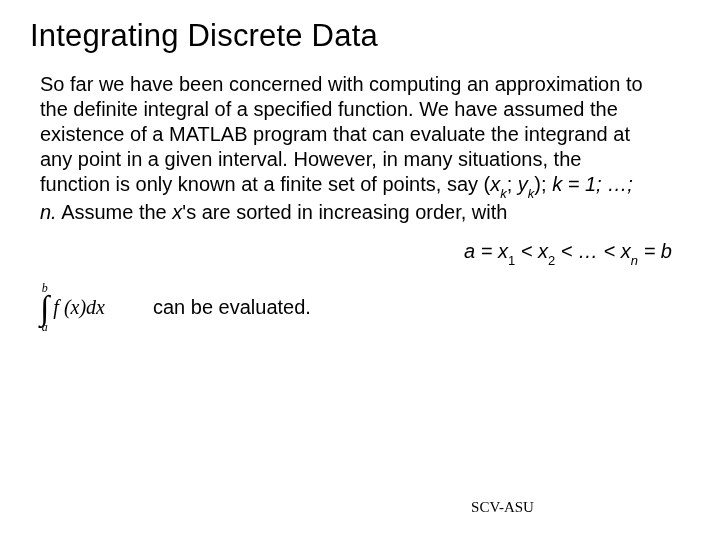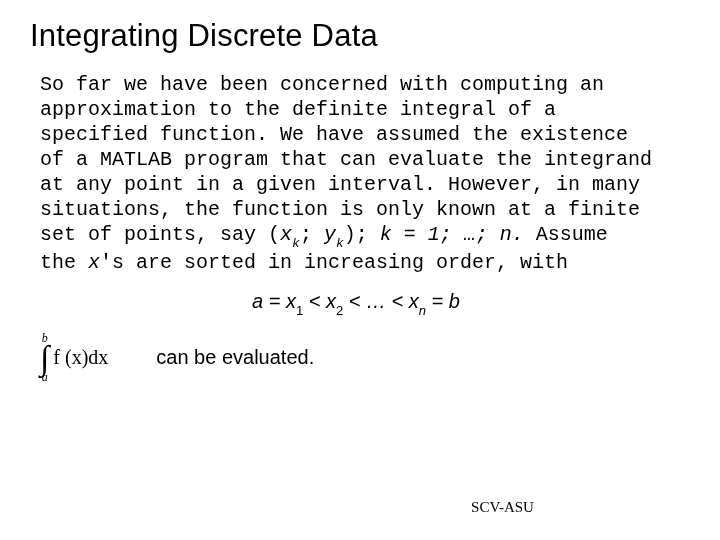--- a/index.html
+++ b/index.html
@@ -25,24 +25,23 @@
     margin: 0 0 18px 0;
     letter-spacing: 0.2px;
   }
   .body {
     font-size: 20px;
     line-height: 1.25;
     padding: 0 10px 0 10px;
   }
   .para {
     margin: 0 18px 14px 0;
-    font-family: Liberation Mono, monospace;
   }
   .center-eq {
-    text-align: center;
+    text-align: right;
     margin: 10px 0 14px 0;
   }
   .sub { font-size: 0.65em; vertical-align: sub; position: relative; top: 0.15em; }
   .ital { font-style: italic; }
   .int-row {
     display: flex;
     align-items: center;
     gap: 6px;
     margin-bottom: 14px;
   }
@@ -54,21 +53,21 @@
   }
   .int-sym {
     display: inline-flex;
     flex-direction: column;
     align-items: center;
     line-height: 1;
     margin-right: 4px;
   }
   .int-sym .lim { font-size: 12px; font-style: italic; }
   .int-sym .sign { font-size: 34px; line-height: 0.8; }
-  .int-expr { }
+  .int-expr { font-style: italic; }
   .footer {
     position: absolute;
     bottom: 24px;
     left: 0;
     width: 720px;
     box-sizing: border-box;
     padding: 0 50px 0 0;
     display: flex;
     font-family: "Times New Roman", Times, serif;
     font-size: 15px;

